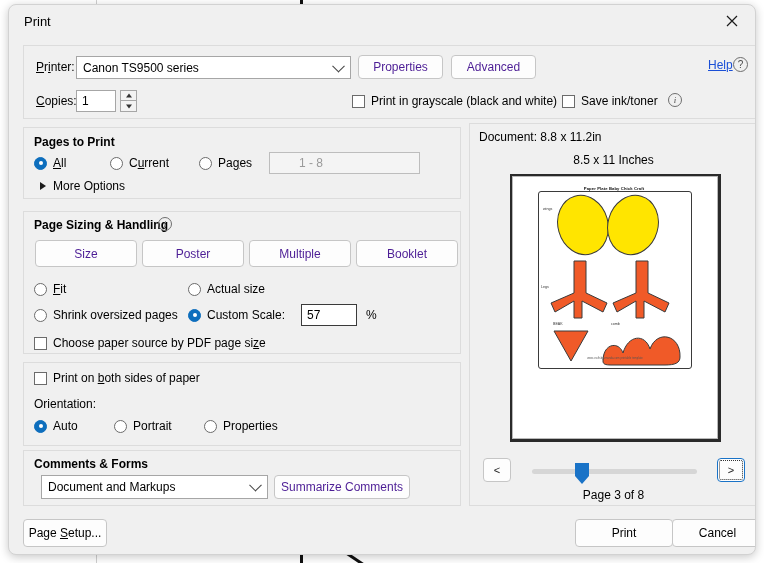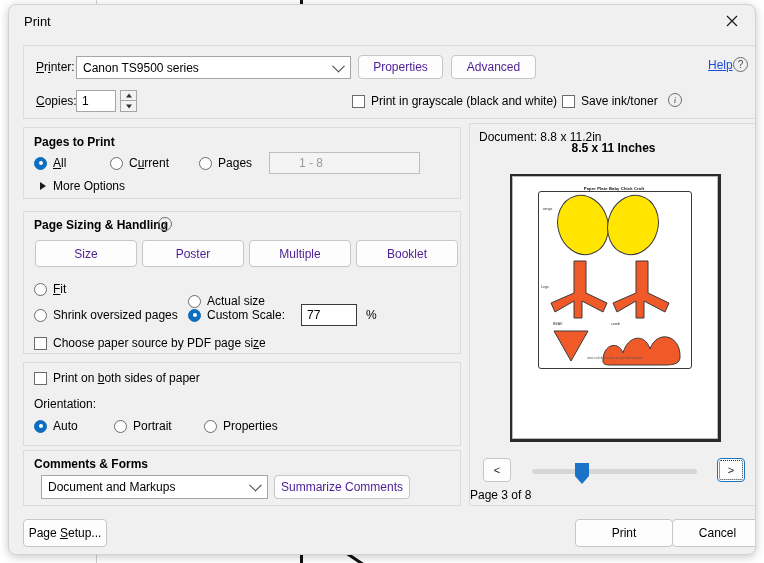--- a/index.html
+++ b/index.html
@@ -105,21 +105,21 @@
 
   
   #g-pages{left:14px;top:122px;width:438px;height:72px;}
   #g-sizing{left:14px;top:206px;width:438px;height:143px;}
   #g-duplex{left:14px;top:357px;width:438px;height:84px;}
   #g-comments{left:14px;top:445px;width:438px;height:56px;}
 
   
   #g-preview{left:460px;top:118px;width:289px;height:383px;}
   .doc-label{position:absolute;left:9px;top:6px;font-size:12px;}
-  .paper-label{position:absolute;left:0;right:0;top:17px;text-align:center;font-size:12px;font-weight:bold;}
+  .paper-label{position:absolute;left:0;right:0;top:29px;text-align:center;font-size:12px;}
 
   .page-shadow{
     position:absolute;left:40px;top:50px;width:211px;height:268px;
     background:#2a2a2a;
   }
   .page-inner{
     position:absolute;left:2px;top:2px;right:3px;bottom:3px;background:#fff;
     border:1px solid #b9b9b9;box-sizing:border-box;overflow:hidden;
   }
   .craft{position:absolute;left:12px;top:8px;width:182px;height:248px;}
@@ -144,21 +144,21 @@
   .nav-btn.focus{border:1px solid #1a73c7;outline:1px dotted #333;outline-offset:-3px;}
   .slider-track{position:absolute;height:5px;background:#d6d6d6;border-radius:3px;}
   .slider-thumb{
     position:absolute;width:14px;height:13px;background:#1a73c7;
   }
   .slider-thumb::after{
     content:"";position:absolute;left:0;top:13px;width:0;height:0;
     border-left:7px solid transparent;border-right:7px solid transparent;
     border-top:8px solid #1a73c7;
   }
-  .pagecount{position:absolute;left:0;right:0;text-align:left;font-size:12px;}
+  .pagecount{position:absolute;left:0;right:0;text-align:center;font-size:12px;}
 
   
   .footer-btn{position:absolute;height:28px;border-radius:4px;background:#fdfdfd;
     border:1px solid #c6c6c6;display:flex;align-items:center;justify-content:center;
     font-size:12px;box-sizing:border-box;cursor:default;}
 </style>
 </head>
 <body>
 
 <div class="bg-art">
@@ -254,34 +254,34 @@
         <span>Multiple</span>
       </div>
     <div class="btn" style="position:absolute;left:332px;top:28px;width:102px;height:27px;">
         <span>Booklet</span>
       </div>
 
     <div class="opt" style="left:10px;top:70px;">
       <span class="rd"></span>
       <span><span class="u">F</span>it</span>
     </div>
-    <div class="opt" style="left:164px;top:70px;margin-top:12px;">
+    <div class="opt" style="left:164px;top:70px;">
       <span class="rd"></span>
       <span>Actual size</span>
     </div>
     <div class="opt" style="left:10px;top:96px;">
       <span class="rd"></span>
       <span>Shrink oversized pages</span>
     </div>
     <div class="opt" style="left:164px;top:96px;">
       <span class="rd on"></span>
       <span>Custom Scale:</span>
     </div>
     <div class="textbox" style="position:absolute;left:277px;top:92px;width:56px;border-color:#3a3a3a;">
-      <span>77</span>
+      <span>57</span>
     </div>
     <div style="position:absolute;left:342px;top:96px;font-size:12px;">%</div>
 
     <div class="opt" style="left:10px;top:124px;">
       <span class="cb"></span>
       <span>Choose paper source by PDF page si<span class="u">z</span>e</span>
     </div>
   </div>
 
   <div class="group" id="g-duplex">

